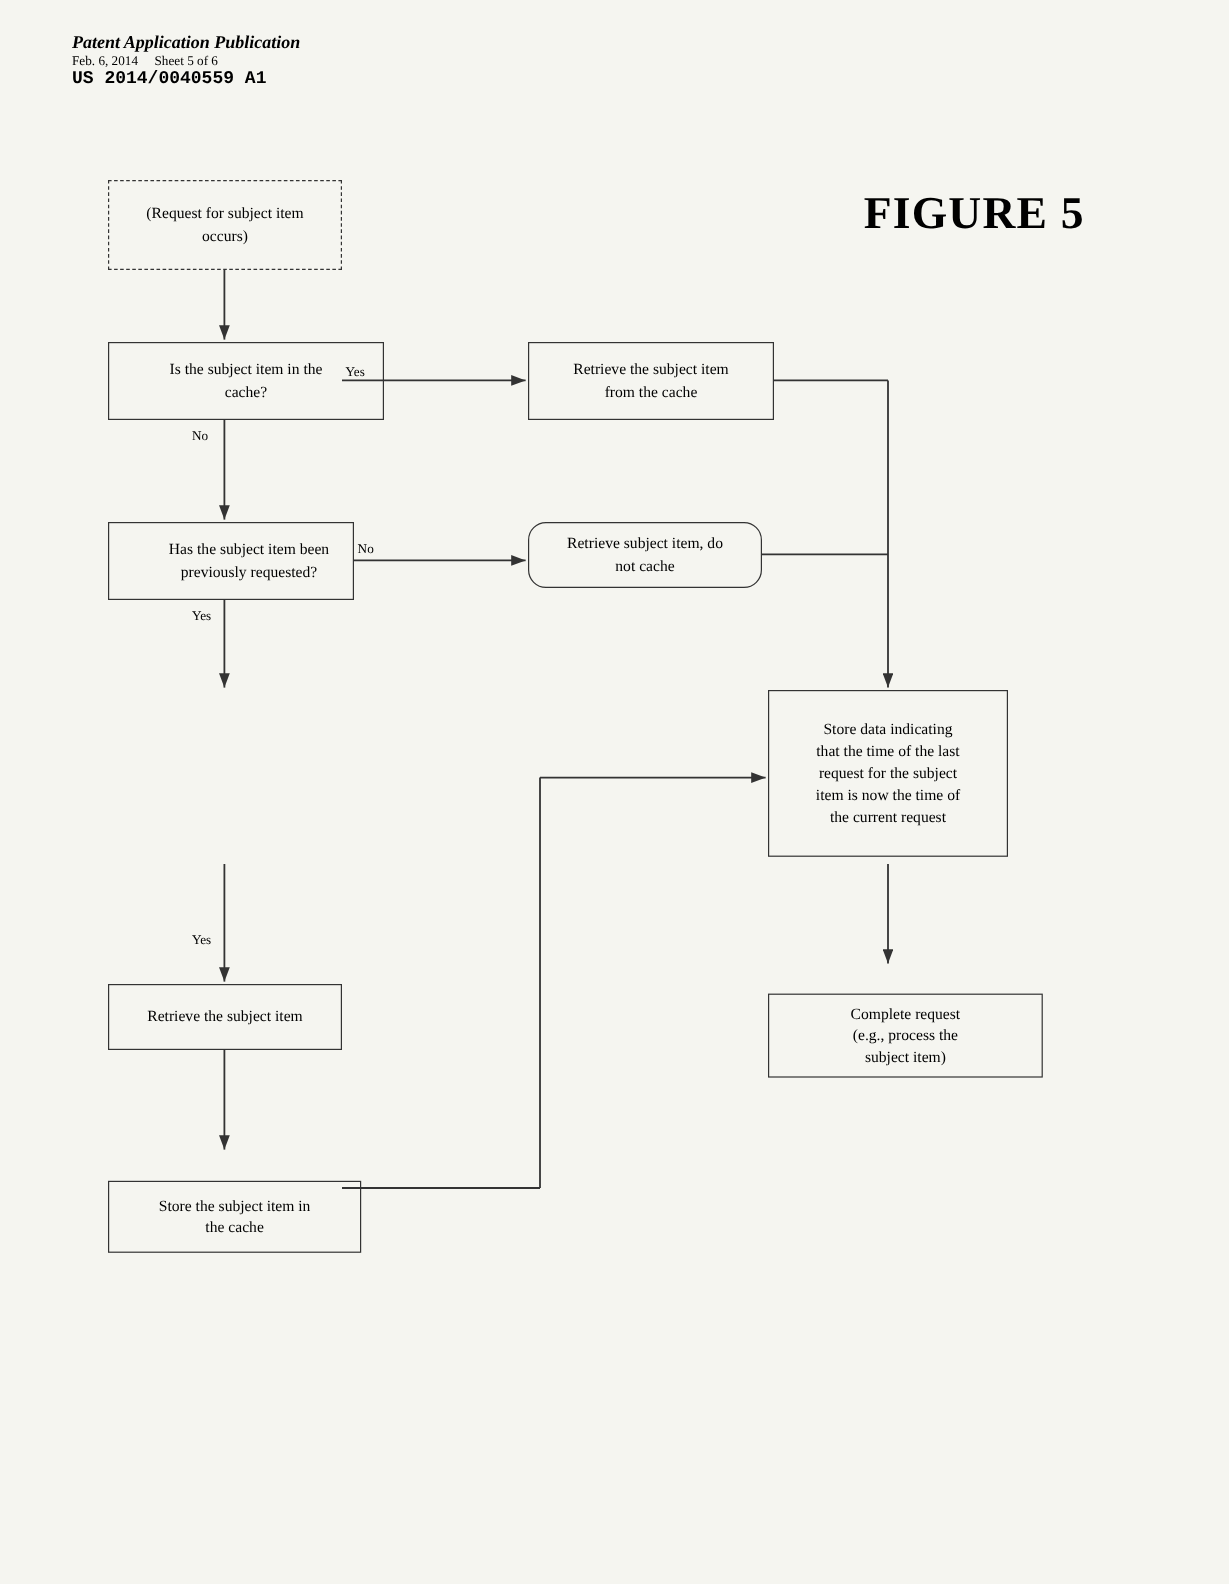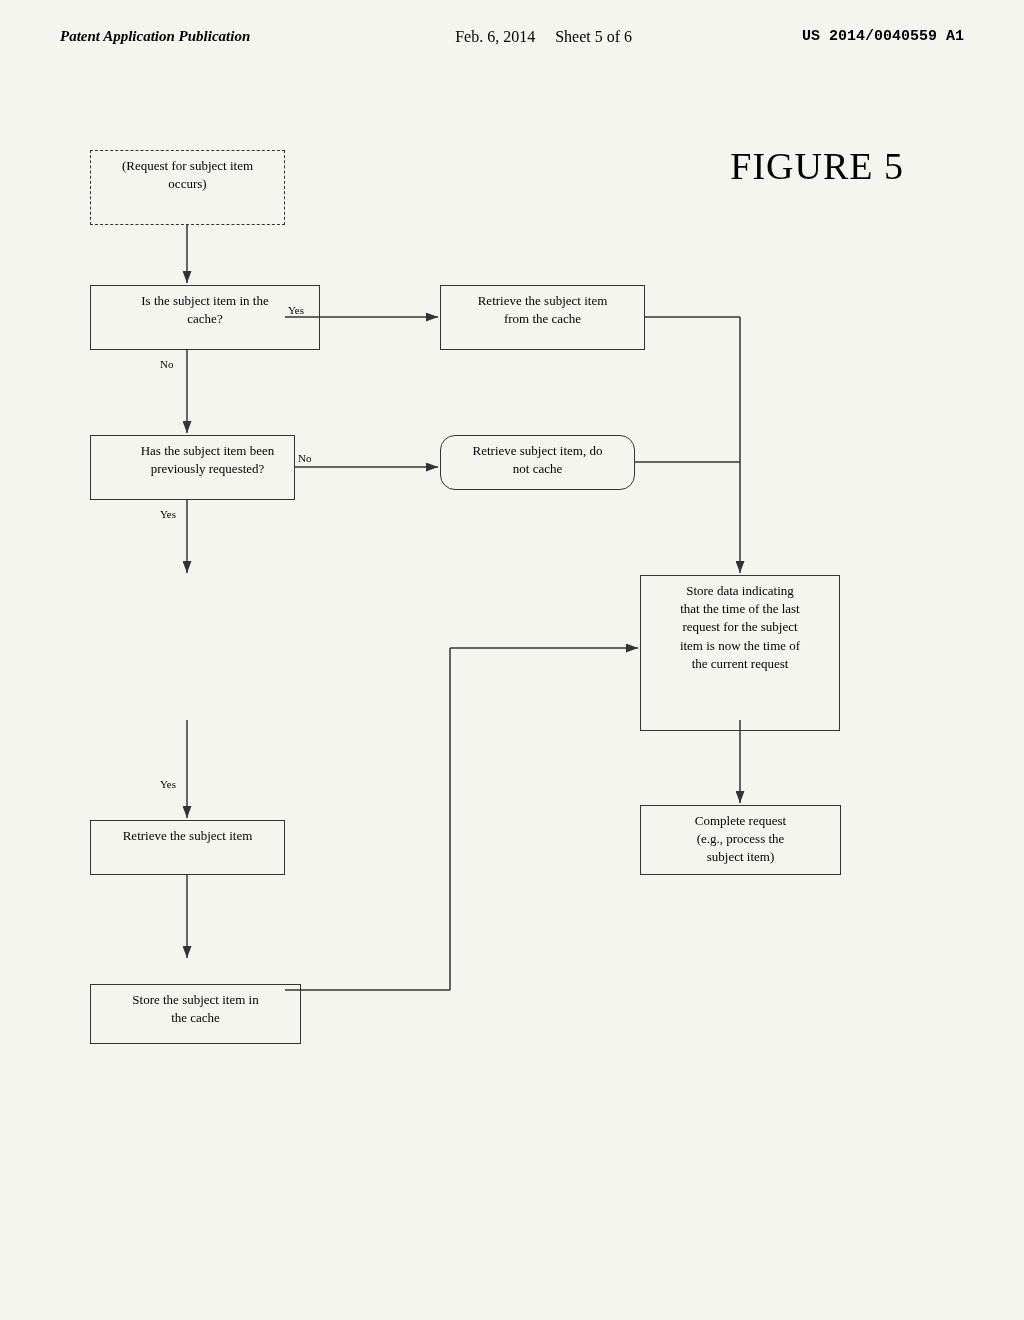--- a/index.html
+++ b/index.html
@@ -18,32 +18,32 @@
       background: #f5f5f0;
       position: relative;
     }
 
     .header {
       display: flex;
       justify-content: space-between;
       align-items: flex-start;
       padding: 28px 60px 0 60px;
       border-bottom: none;
+      flex-direction: column;
     }
 
     .header-left {
       font-size: 15px;
       font-weight: bold;
       font-style: italic;
     }
 
     .header-center {
-      font-size: 16px;
+      font-size: 11px;
       text-align: center;
-      margin-left: 35px;
     }
 
     .header-right {
       font-size: 15px;
       font-weight: bold;
       font-family: Liberation Mono, monospace;
     }
 
     .diagram-area {
       position: absolute;
@@ -52,34 +52,35 @@
       right: 60px;
       bottom: 60px;
     }
 
     
     .box {
       position: absolute;
       border: 1.5px solid #333;
       background: #f5f5f0;
       display: flex;
+      align-items: center;
       justify-content: center;
       text-align: center;
       font-size: 13px;
       line-height: 1.4;
       padding: 6px 10px;
       font-family: Liberation Serif, serif;
     }
 
     .figure-label {
       position: absolute;
-      top: 4px;
+      top: 16px;
       right: 60px;
       font-size: 38px;
-      font-weight: normal;
+      font-weight: bold;
       letter-spacing: 1px;
     }
 
     
     .flow-svg {
       position: absolute;
       top: 0;
       left: 0;
       width: 100%;
       height: 100%;
@@ -132,25 +133,25 @@
     </div>
 
     <div class="box" style="left:380px; top:145px; width:205px; height:65px;">
       <span>Retrieve the subject item<br>from the cache</span>
     </div>
 
     <div class="box" style="left:380px; top:295px; width:195px; height:55px;border-radius:15px;">
       <span>Retrieve subject item, do<br>not cache</span>
     </div>
 
-    <div class="box" style="left:580px; top:435px; width:200px; height:156px;">
+    <div class="box" style="left:580px; top:435px; width:200px; height:139px;">
       <span>Store data indicating<br>that the time of the last<br>request for the subject<br>item is now the time of<br>the current request</span>
     </div>
 
-    <div class="box" style="left:580px; top:665px; width:201px; height:70px;">
+    <div class="box" style="left:580px; top:688px; width:229px; height:70px;">
       <span>Complete request<br>(e.g., process the<br>subject item)</span>
     </div>
 
     <div class="arrow-label" style="left:228px; top:164px;">Yes</div>
 
     <div class="arrow-label" style="left:100px; top:218px;">No</div>
 
     <div class="arrow-label" style="left:238px; top:312px;">No</div>
 
     <div class="arrow-label" style="left:100px; top:368px;">Yes</div>

